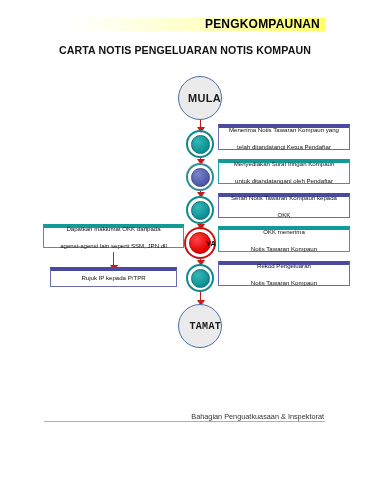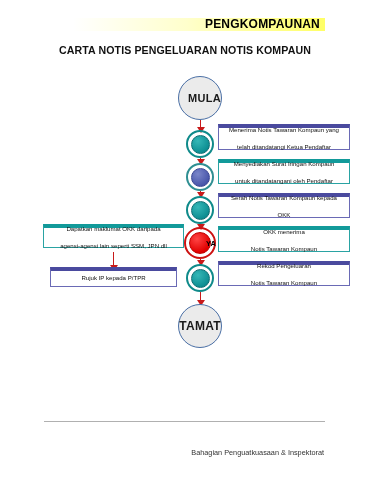--- a/index.html
+++ b/index.html
@@ -67,21 +67,21 @@
     display: flex;
     align-items: center;
     justify-content: flex-end;
   }
   .terminator span {
     font-size: 11px;
     font-weight: bold;
     color: #1a1a1a;
     letter-spacing: 0.3px;
   }
-  .terminator.small span { font-size: 12px; }
+  .terminator.small span { font-size: 10px; font-family: Liberation Mono, monospace; }
 
   #node-mula { left: 178px; top: 76px; }
   #node-tamat { left: 178px; top: 304px; }
 
   
   .ring-node {
     position: absolute;
     width: 28px;
     height: 28px;
   }
@@ -216,21 +216,21 @@
     position: absolute;
     left: 44px;
     top: 421px;
     width: 281px;
     height: 0;
     border-top: 1.1px solid #b0b0b0;
   }
   .footer-text {
     position: absolute;
     right: 46px;
-    top: 448px;
+    top: 412px;
     text-align: right;
     font-size: 7.3px;
     line-height: 10.2px;
     color: #333333;
   }
   .footer-text div { display: block; }
 </style>
 </head>
 <body>
 

